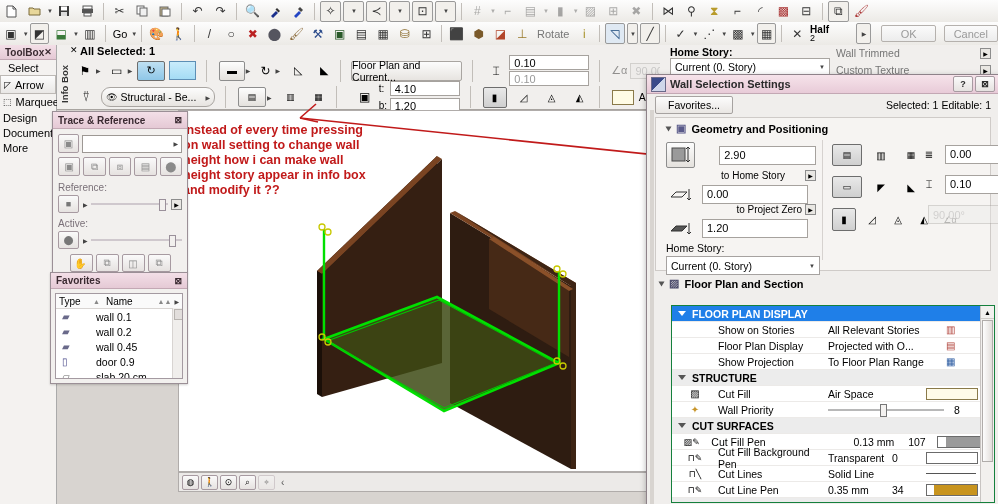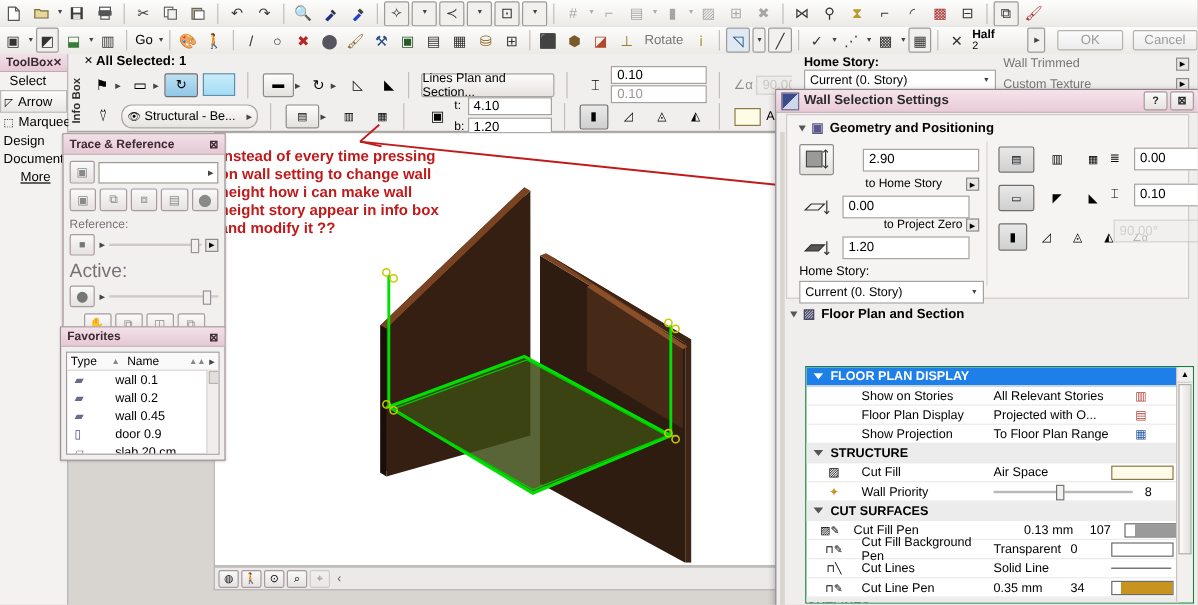--- a/index.html
+++ b/index.html
@@ -365,21 +365,21 @@
   <div style="height:16px;display:flex;align-items:center;gap:4px;padding-left:3px;font-size:11px;">
     <span style="font-size:9px;">⬚</span>
     <span>Marquee</span>
   </div>
   <div style="height:15px;display:flex;align-items:center;padding-left:3px;font-size:11px;">
     <span>Design</span>
   </div>
   <div style="height:15px;display:flex;align-items:center;padding-left:3px;font-size:11px;">
     <span>Document</span>
   </div>
-  <div style="height:15px;display:flex;align-items:center;padding-left:17px;font-size:11px;text-decoration:underline;">
+  <div style="height:15px;display:flex;align-items:center;padding-left:3px;font-size:11px;">
     <span>More</span>
   </div>
 </div>
 
 <div class="abs" style="left:57px;top:45px;width:641px;height:64px;background:#f1efed;border-bottom:1px solid #a8a4a0;">
   <div class="abs vlabel" style="left:2px;top:12px;height:46px;">
     <span>Info Box</span>
   </div>
   <div class="abs" style="left:13px;top:0px;font-size:9px;">✕</div>
   <div class="abs" style="left:23px;top:0px;font-size:11px;font-weight:bold;">All Selected: 1</div>
@@ -407,21 +407,21 @@
       </div>
     <span class="caret">▶</span>
     <div class="iconbox" style="width:22px;height:18px;border:none;background:none;margin-left:8px;">
         <span style="font-size:11px;">◺</span>
       </div>
     <div class="iconbox" style="width:22px;height:18px;border:none;background:none;margin-left:6px;">
         <span style="font-size:11px;">◣</span>
       </div>
     <div class="tsep" style="margin-left:6px;height:22px;"></div>
     <div style="width:120px;height:18px;margin-left:6px;border:1px solid #a9a5a1;border-radius:2px;
-                background:linear-gradient(#fcfcfc,#e7e4e0);display:flex;align-items:center;justify-content:center;font-size:10.5px;">Lines Plan and Section...</div>
+                background:linear-gradient(#fcfcfc,#e7e4e0);display:flex;align-items:center;justify-content:center;font-size:10.5px;">Floor Plan and Current...</div>
     <div class="tsep" style="margin-left:10px;height:22px;"></div>
     <div class="iconbox" style="width:20px;height:20px;border:none;background:none;margin-left:10px;">
         <span style="font-size:12px;">⌶</span>
       </div>
     <div style="display:flex;flex-direction:column;gap:1px;margin-left:4px;">
       <div class="num" style="width:70px;height:13px;">0.10</div>
       <div class="num" style="width:70px;height:13px;color:#999;">0.10</div>
     </div>
     <div class="tsep" style="margin-left:10px;height:22px;"></div>
     <div class="iconbox dim" style="width:20px;height:18px;border:none;background:none;margin-left:6px;">
@@ -585,21 +585,21 @@
     <div style="margin-top:6px;font-size:10px;color:#7a7078;">Reference:</div>
     <div style="display:flex;align-items:center;gap:3px;margin-top:2px;">
       <div class="smallbtn" style="width:19px;height:16px;font-size:9px;color:#777;">■</div>
       <span class="caret">▶</span>
       <div style="flex:1;height:10px;position:relative;">
         <div style="position:absolute;top:4px;left:0;right:0;height:2px;background:#cfc8cd;"></div>
         <div style="position:absolute;top:0;right:2px;width:5px;height:10px;background:#f2f0ee;border:1px solid #9a909a;"></div>
       </div>
       <span class="stub">▶</span>
     </div>
-    <div style="margin-top:5px;font-size:16px;color:#7a7078;">Active:</div>
+    <div style="margin-top:5px;font-size:10px;color:#7a7078;">Active:</div>
     <div style="display:flex;align-items:center;gap:3px;margin-top:2px;">
       <div class="smallbtn" style="width:19px;height:16px;font-size:9px;color:#777;">⬤</div>
       <span class="caret">▶</span>
       <div style="flex:1;height:10px;position:relative;">
         <div style="position:absolute;top:4px;left:0;right:0;height:2px;background:#cfc8cd;"></div>
         <div style="position:absolute;top:0;right:6px;width:5px;height:10px;background:#f2f0ee;border:1px solid #9a909a;"></div>
       </div>
     </div>
     <div style="display:flex;gap:3px;margin-top:5px;justify-content:center;">
       <div class="smallbtn" style="width:21px;height:16px;font-size:10px;color:#8a8a8a;">✋</div>
@@ -654,20 +654,25 @@
 <div class="abs" id="dlg" style="left:646px;top:74px;width:352px;height:430px;">
   <div class="dlg-title">
     <span style="display:inline-block;width:13px;height:13px;margin-right:4px;background:linear-gradient(135deg,#3a4a8a 50%,#cfd6ea 50%);border:1px solid #6a6a8a;"></span>
     <span>Wall Selection Settings</span>
     <span style="margin-left:auto;display:flex;gap:2px;">
       <span class="smallbtn" style="width:18px;height:14px;font-size:9px;">?</span>
       <span class="smallbtn" style="width:18px;height:14px;font-size:9px;">⊠</span>
     </span>
   </div>
 
+  <div style="display:flex;align-items:center;height:22px;padding:0 8px;">
+    <div style="width:76px;height:16px;border:1px solid #a6a2a0;border-radius:2px;
+                background:linear-gradient(#fcfcfc,#e9e6e3);display:flex;align-items:center;justify-content:center;font-size:10.5px;">Favorites...</div>
+    <span style="margin-left:auto;font-size:10.5px;">Selected: 1 Editable: 1</span>
+  </div>
 
   <div style="margin:1px 8px 0 8px;border:1px solid #cfcbc8;background:#f6f4f2;height:152px;position:relative;">
     <div class="sect-hd" style="padding:4px 0 2px 10px;">
       <span class="tri" style="transform:rotate(90deg);"></span>
       <span style="font-size:11px;color:#5a5a8a;">▣</span>
       <span>Geometry and Positioning</span>
     </div>
 
     <div class="abs" style="left:10px;top:24px;width:150px;">
       <div style="display:flex;align-items:center;gap:24px;">

